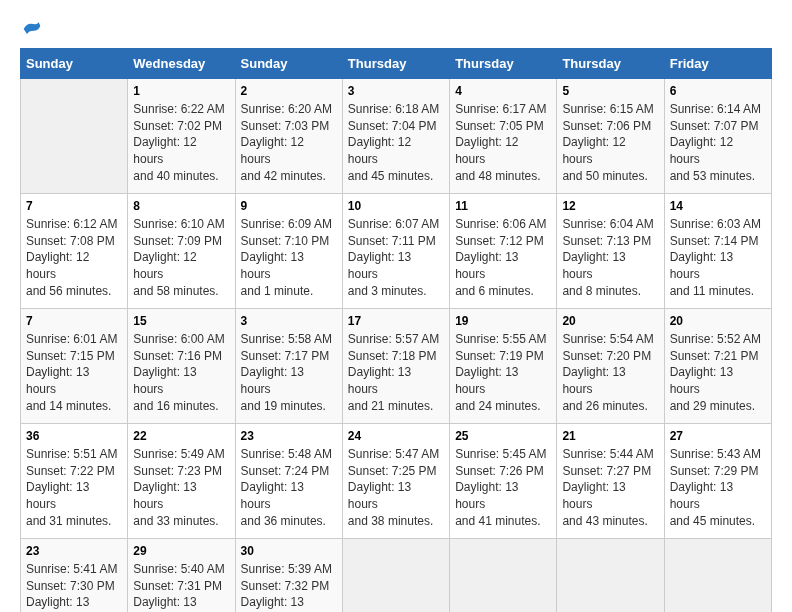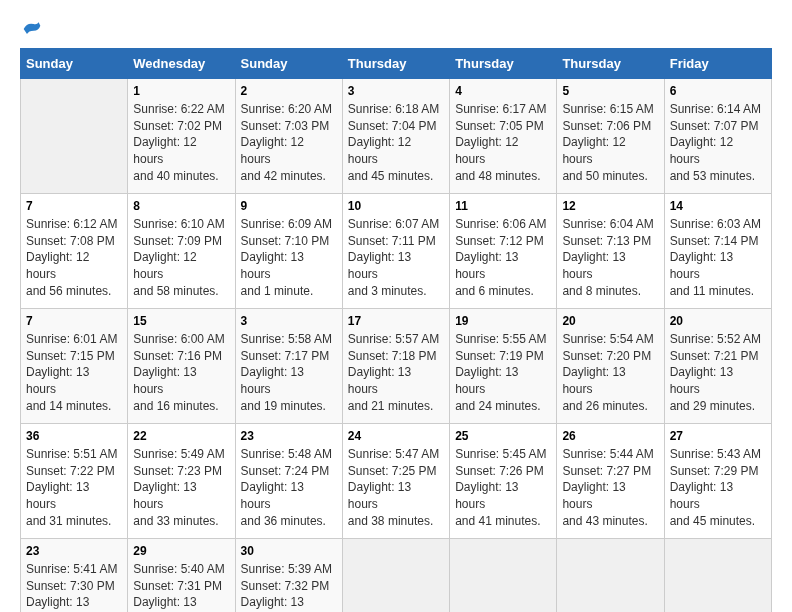--- a/index.html
+++ b/index.html
@@ -235,21 +235,21 @@
         </td>
         <td>
           <div class="day-number">24</div>
           <div class="day-info">Sunrise: 5:47 AM<br>Sunset: 7:25 PM<br>Daylight: 13 hours<br>and 38 minutes.</div>
         </td>
         <td>
           <div class="day-number">25</div>
           <div class="day-info">Sunrise: 5:45 AM<br>Sunset: 7:26 PM<br>Daylight: 13 hours<br>and 41 minutes.</div>
         </td>
         <td>
-          <div class="day-number">26</div>
+          <div class="day-number">21</div>
           <div class="day-info">Sunrise: 5:44 AM<br>Sunset: 7:27 PM<br>Daylight: 13 hours<br>and 43 minutes.</div>
         </td>
         <td>
           <div class="day-number">27</div>
           <div class="day-info">Sunrise: 5:43 AM<br>Sunset: 7:29 PM<br>Daylight: 13 hours<br>and 45 minutes.</div>
         </td>
       </tr>
       <tr>
         <td>
           <div class="day-number">23</div>

